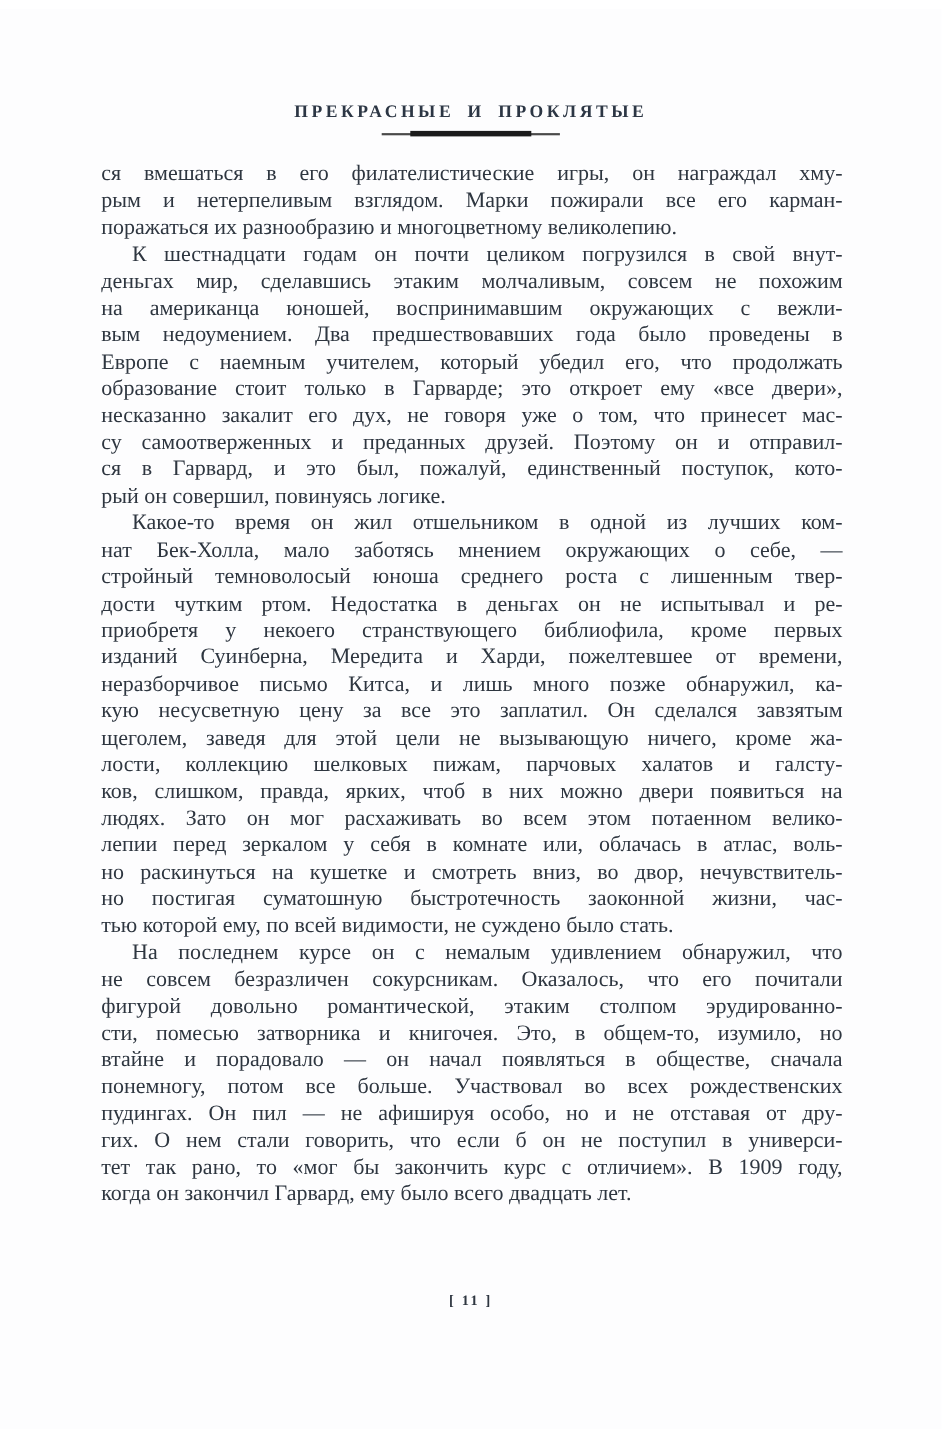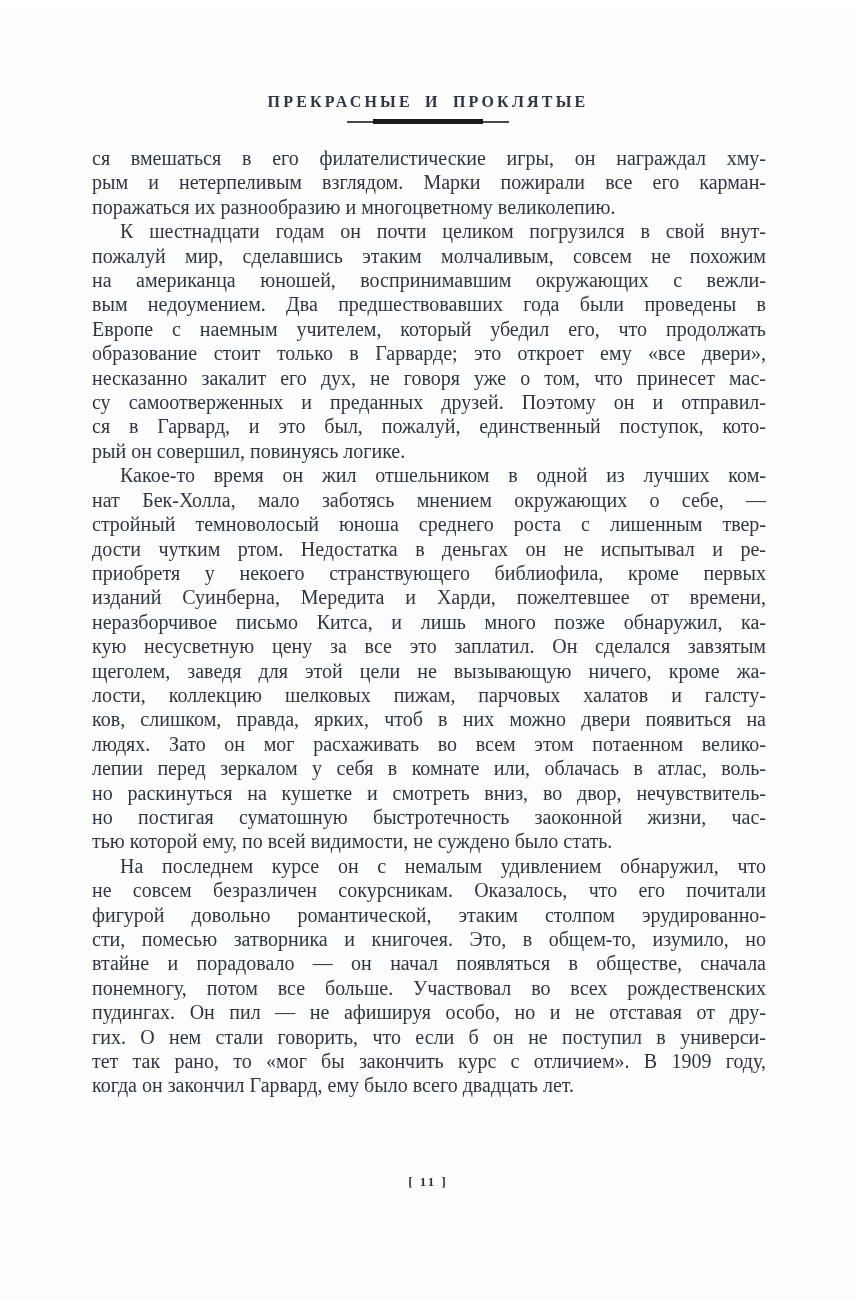--- a/index.html
+++ b/index.html
@@ -99,23 +99,23 @@
   </div>
 
   <div class="body-text">
       <div class="para">
         <div class="line">ся вмешаться в его филателистические игры, он награждал хму-</div>
         <div class="line">рым и нетерпеливым взглядом. Марки пожирали все его карман-</div>
         <div class="line last">поражаться их разнообразию и многоцветному великолепию.</div>
       </div>
       <div class="para indent">
         <div class="line">К шестнадцати годам он почти целиком погрузился в свой внут-</div>
-        <div class="line">пожалуй мир, сделавшись этаким молчаливым, совсем не похожим</div>
+        <div class="line">деньгах мир, сделавшись этаким молчаливым, совсем не похожим</div>
         <div class="line">на американца юношей, воспринимавшим окружающих с вежли-</div>
-        <div class="line">вым недоумением. Два предшествовавших года были проведены в</div>
+        <div class="line">вым недоумением. Два предшествовавших года было проведены в</div>
         <div class="line">Европе с наемным учителем, который убедил его, что продолжать</div>
         <div class="line">образование стоит только в Гарварде; это откроет ему «все двери»,</div>
         <div class="line">несказанно закалит его дух, не говоря уже о том, что принесет мас-</div>
         <div class="line">су самоотверженных и преданных друзей. Поэтому он и отправил-</div>
         <div class="line">ся в Гарвард, и это был, пожалуй, единственный поступок, кото-</div>
         <div class="line last">рый он совершил, повинуясь логике.</div>
       </div>
       <div class="para indent">
         <div class="line">Какое-то время он жил отшельником в одной из лучших ком-</div>
         <div class="line">нат Бек-Холла, мало заботясь мнением окружающих о себе, —</div>

